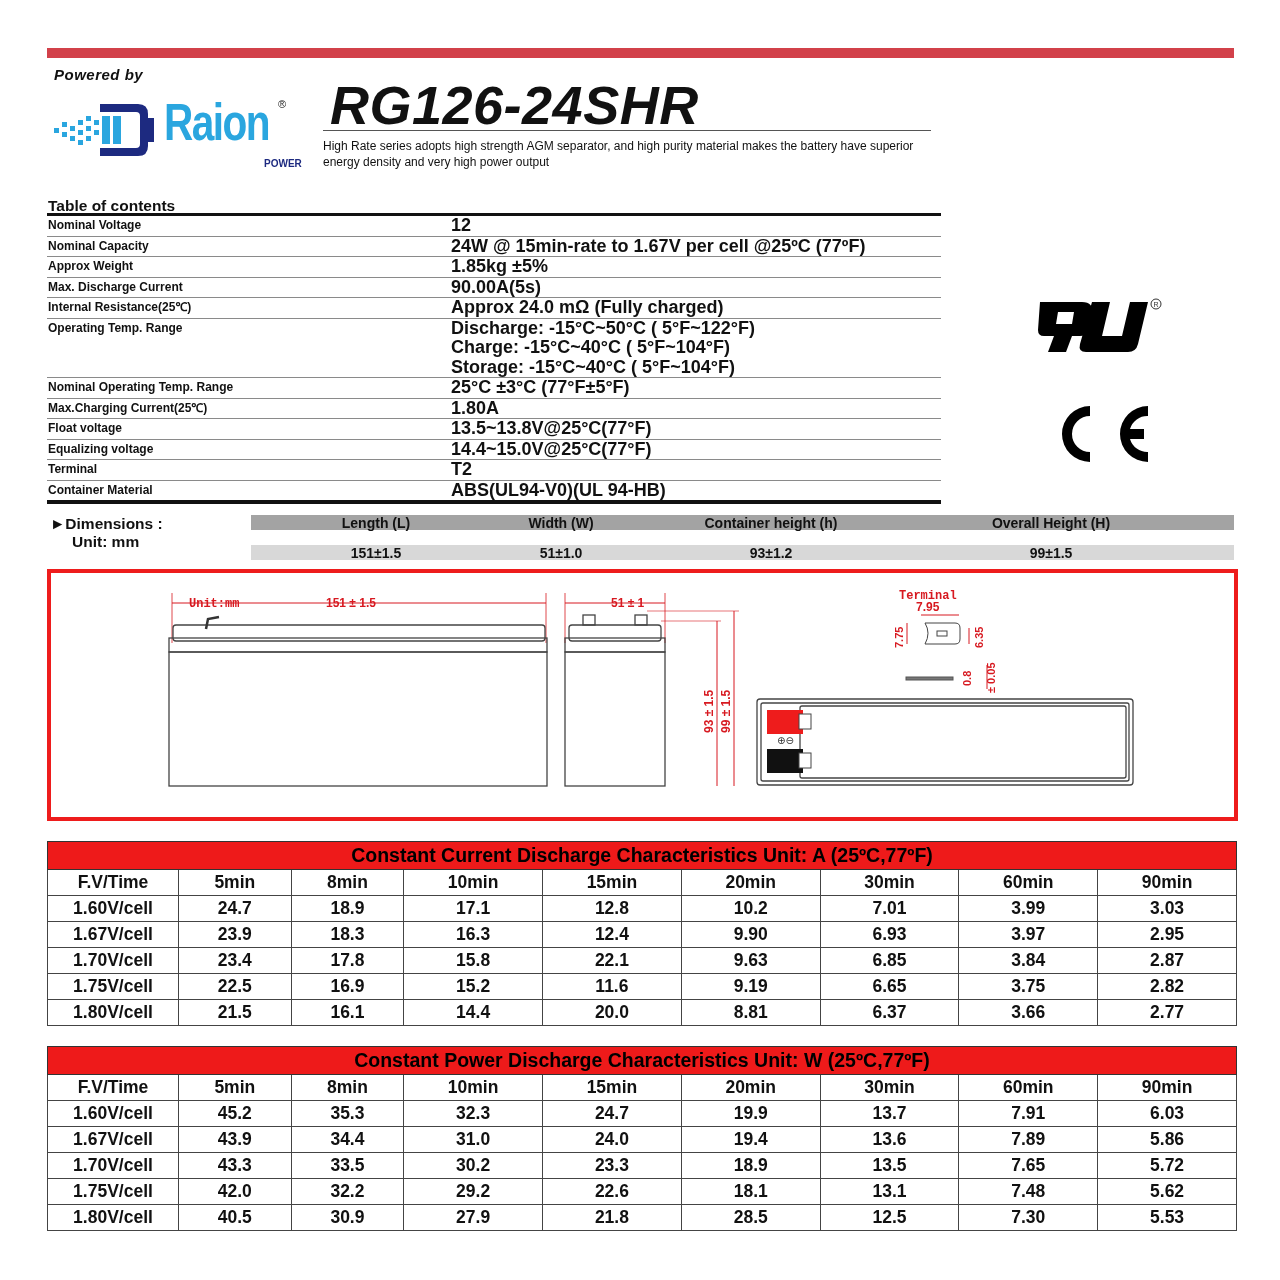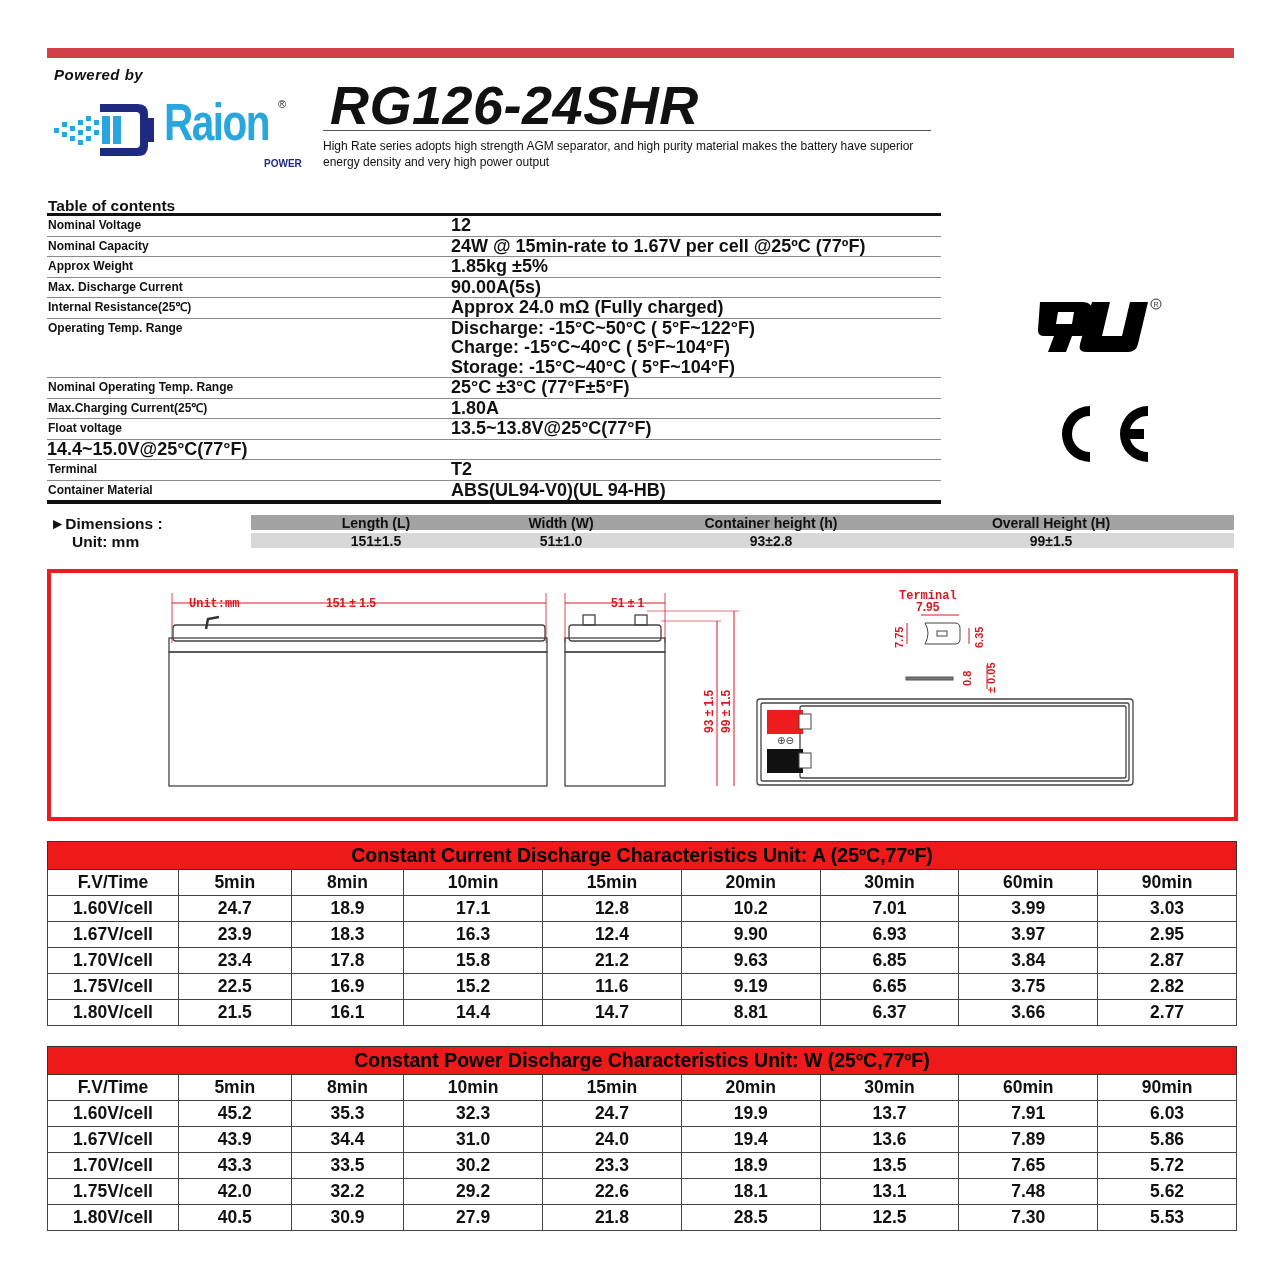--- a/index.html
+++ b/index.html
@@ -23,21 +23,21 @@
   .spec-val { flex: 1; font-size: 18px; font-weight: bold; line-height: 19px; }
   .spec-val div { line-height: 19.5px; }
 
   .cert-ul { left: 1036px; top: 296px; width: 130px; height: 60px; }
   .cert-ce { left: 1044px; top: 402px; width: 110px; height: 64px; }
 
   .dim-label { left: 50px; top: 515px; font-size: 15.5px; font-weight: bold; line-height: 18px; }
   .dim-table { left: 251px; top: 515px; width: 983px; }
   .dim-head, .dim-vals { display: flex; height: 15px; align-items: center; font-size: 14px; font-weight: bold; }
   .dim-head { background: #a3a3a3; }
-  .dim-vals { background: #d8d8d8; margin-top: 3px; }
+  .dim-vals { background: #d8d8d8; margin-top: 15px; }
   .dim-cell { text-align: center; }
 
   .drawing { left: 47px; top: 569px; width: 1183px; height: 244px; border: 4px solid #ee1c1c; }
   .cell-red { color: #d71920; font-family: "Liberation Mono", monospace; font-weight: bold; font-size: 12px; }
 
   .dtable { left: 47px; width: 1190px; border-collapse: collapse; }
   .dtable .banner { background: #ee1a1a; color: #000000; font-size: 19.5px; font-weight: bold; text-align: center; height: 27px; border: 1px solid #333; }
   .dtable th, .dtable td { border: 1px solid #444; font-weight: bold; font-size: 17.5px; text-align: center; height: 25px; padding: 0; }
   .dtable td:first-child, .dtable th:first-child { width: 130px; }
 </style>
@@ -129,20 +129,21 @@
         <div>1.80A</div>
       </div>
     </div>
     <div class="spec-row">
       <div class="spec-key">Float voltage</div>
       <div class="spec-val">
         <div>13.5~13.8V@25°C(77°F)</div>
       </div>
     </div>
     <div class="spec-row">
+      <div class="spec-key">Equalizing voltage</div>
       <div class="spec-val">
         <div>14.4~15.0V@25°C(77°F)</div>
       </div>
     </div>
     <div class="spec-row">
       <div class="spec-key">Terminal</div>
       <div class="spec-val">
         <div>T2</div>
       </div>
     </div>
@@ -172,21 +173,21 @@
 <div class="abs dim-table">
   <div class="dim-head">
     <div class="dim-cell" style="width:250px">Length (L)</div>
     <div class="dim-cell" style="width:120px">Width (W)</div>
     <div class="dim-cell" style="width:300px">Container height (h)</div>
     <div class="dim-cell" style="width:260px">Overall Height (H)</div>
   </div>
   <div class="dim-vals">
     <div class="dim-cell" style="width:250px">151±1.5</div>
     <div class="dim-cell" style="width:120px">51±1.0</div>
-    <div class="dim-cell" style="width:300px">93±2.8</div>
+    <div class="dim-cell" style="width:300px">93±1.2</div>
     <div class="dim-cell" style="width:260px">99±1.5</div>
   </div>
 </div>
 
 <div class="abs drawing">
   <svg width="1183" height="244" viewBox="0 0 1183 244" style="position:absolute;left:0;top:0">
 
     <g stroke="#444" fill="none" stroke-width="1.3">
       <line x1="121" y1="30" x2="495" y2="30" stroke="#d71920" stroke-width="1"></line>
       <line x1="121" y1="20" x2="121" y2="70" stroke="#d71920" stroke-width="0.8"></line>
@@ -284,21 +285,21 @@
         <td>9.90</td>
         <td>6.93</td>
         <td>3.97</td>
         <td>2.95</td>
       </tr>
       <tr>
         <td>1.70V/cell</td>
         <td>23.4</td>
         <td>17.8</td>
         <td>15.8</td>
-        <td>21.2</td>
+        <td>22.1</td>
         <td>9.63</td>
         <td>6.85</td>
         <td>3.84</td>
         <td>2.87</td>
       </tr>
       <tr>
         <td>1.75V/cell</td>
         <td>22.5</td>
         <td>16.9</td>
         <td>15.2</td>
@@ -306,21 +307,21 @@
         <td>9.19</td>
         <td>6.65</td>
         <td>3.75</td>
         <td>2.82</td>
       </tr>
       <tr>
         <td>1.80V/cell</td>
         <td>21.5</td>
         <td>16.1</td>
         <td>14.4</td>
-        <td>14.7</td>
+        <td>20.0</td>
         <td>8.81</td>
         <td>6.37</td>
         <td>3.66</td>
         <td>2.77</td>
       </tr>
     </tbody>
 </table>
 
 <table class="abs dtable" style="top:1046px" id="power-table">
   <thead>

